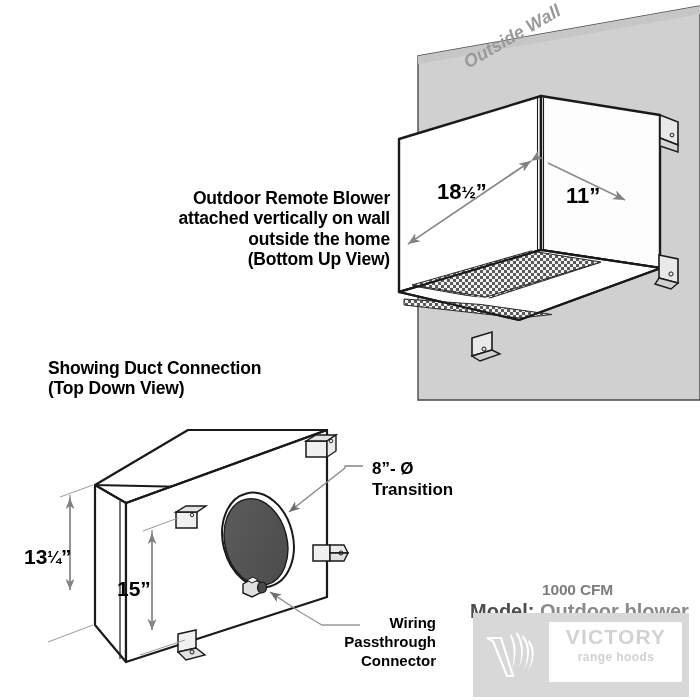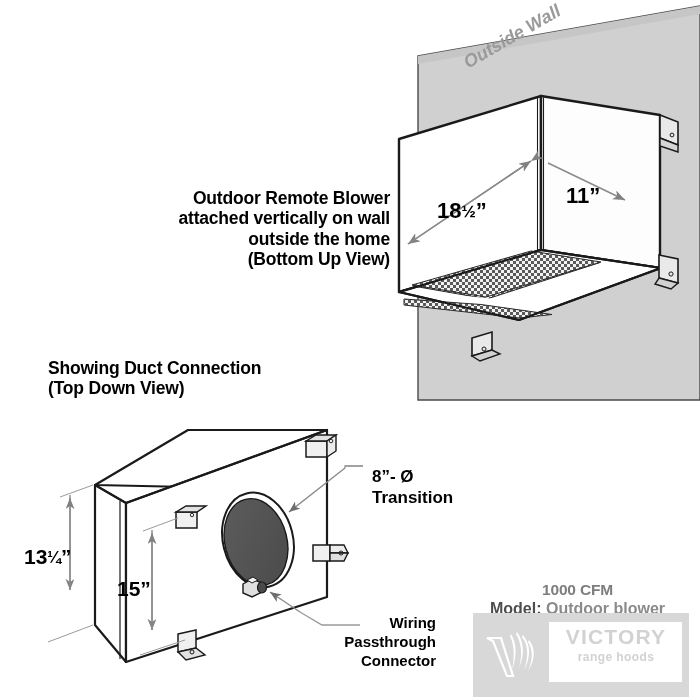--- a/index.html
+++ b/index.html
@@ -53,21 +53,21 @@
     letter-spacing: -0.2px;
   }
   
   .dim {
     position: absolute;
     font-family: "Liberation Sans", sans-serif;
     font-weight: bold;
     color: #000000;
     white-space: nowrap;
   }
-  #dim-18 { left: 437px; top: 179px; font-size: 22px; margin-top: 19px; }
+  #dim-18 { left: 437px; top: 179px; font-size: 22px; }
   #dim-14 { left: 566px; top: 183px; font-size: 22px; }
   #dim-13 { left: 24px;  top: 545px; font-size: 21px; }
   #dim-15 { left: 117px; top: 577px; font-size: 21px; }
 
   .frac { font-size: 0.78em; vertical-align: 0.06em; }
 
   
   #lbl-transition {
     left: 372px; top: 458px;
     font-size: 17px;
@@ -110,21 +110,21 @@
     font-family: "Liberation Sans", sans-serif;
     font-weight: bold;
     font-size: 15.5px;
     color: #7d7d7d;
     letter-spacing: -0.2px;
     margin-top: 11px;
   }
   #model-line {
     margin-top: 1px;
     font-family: "Liberation Sans", sans-serif;
-    font-size: 16px;
+    font-size: 20px;
     white-space: nowrap;
   }
   #model-key {
     font-weight: bold;
     color: #4d4d4d;
   }
   #model-val {
     font-weight: bold;
     color: #8a8a8a;
   }
@@ -355,21 +355,21 @@
   </div>
 
   <div class="dim" id="dim-13">
     <span>13</span><span class="frac">¼</span><span>”</span>
   </div>
 
   <div class="dim" id="dim-15">
     <span>15</span><span>”</span>
   </div>
 
-  <div class="txt" id="lbl-transition" style="white-space: pre-line; margin-top: 8px;">8”- Ø
+  <div class="txt" id="lbl-transition" style="white-space: pre-line;">8”- Ø
 Transition</div>
 
   <div class="txt" id="lbl-wiring" style="white-space: pre-line;">Wiring
 Passthrough
 Connector</div>
 
   <div id="wall-label">Outside Wall</div>
 
   <div id="model-block">
     <div id="cfm-line">1000 CFM</div>

